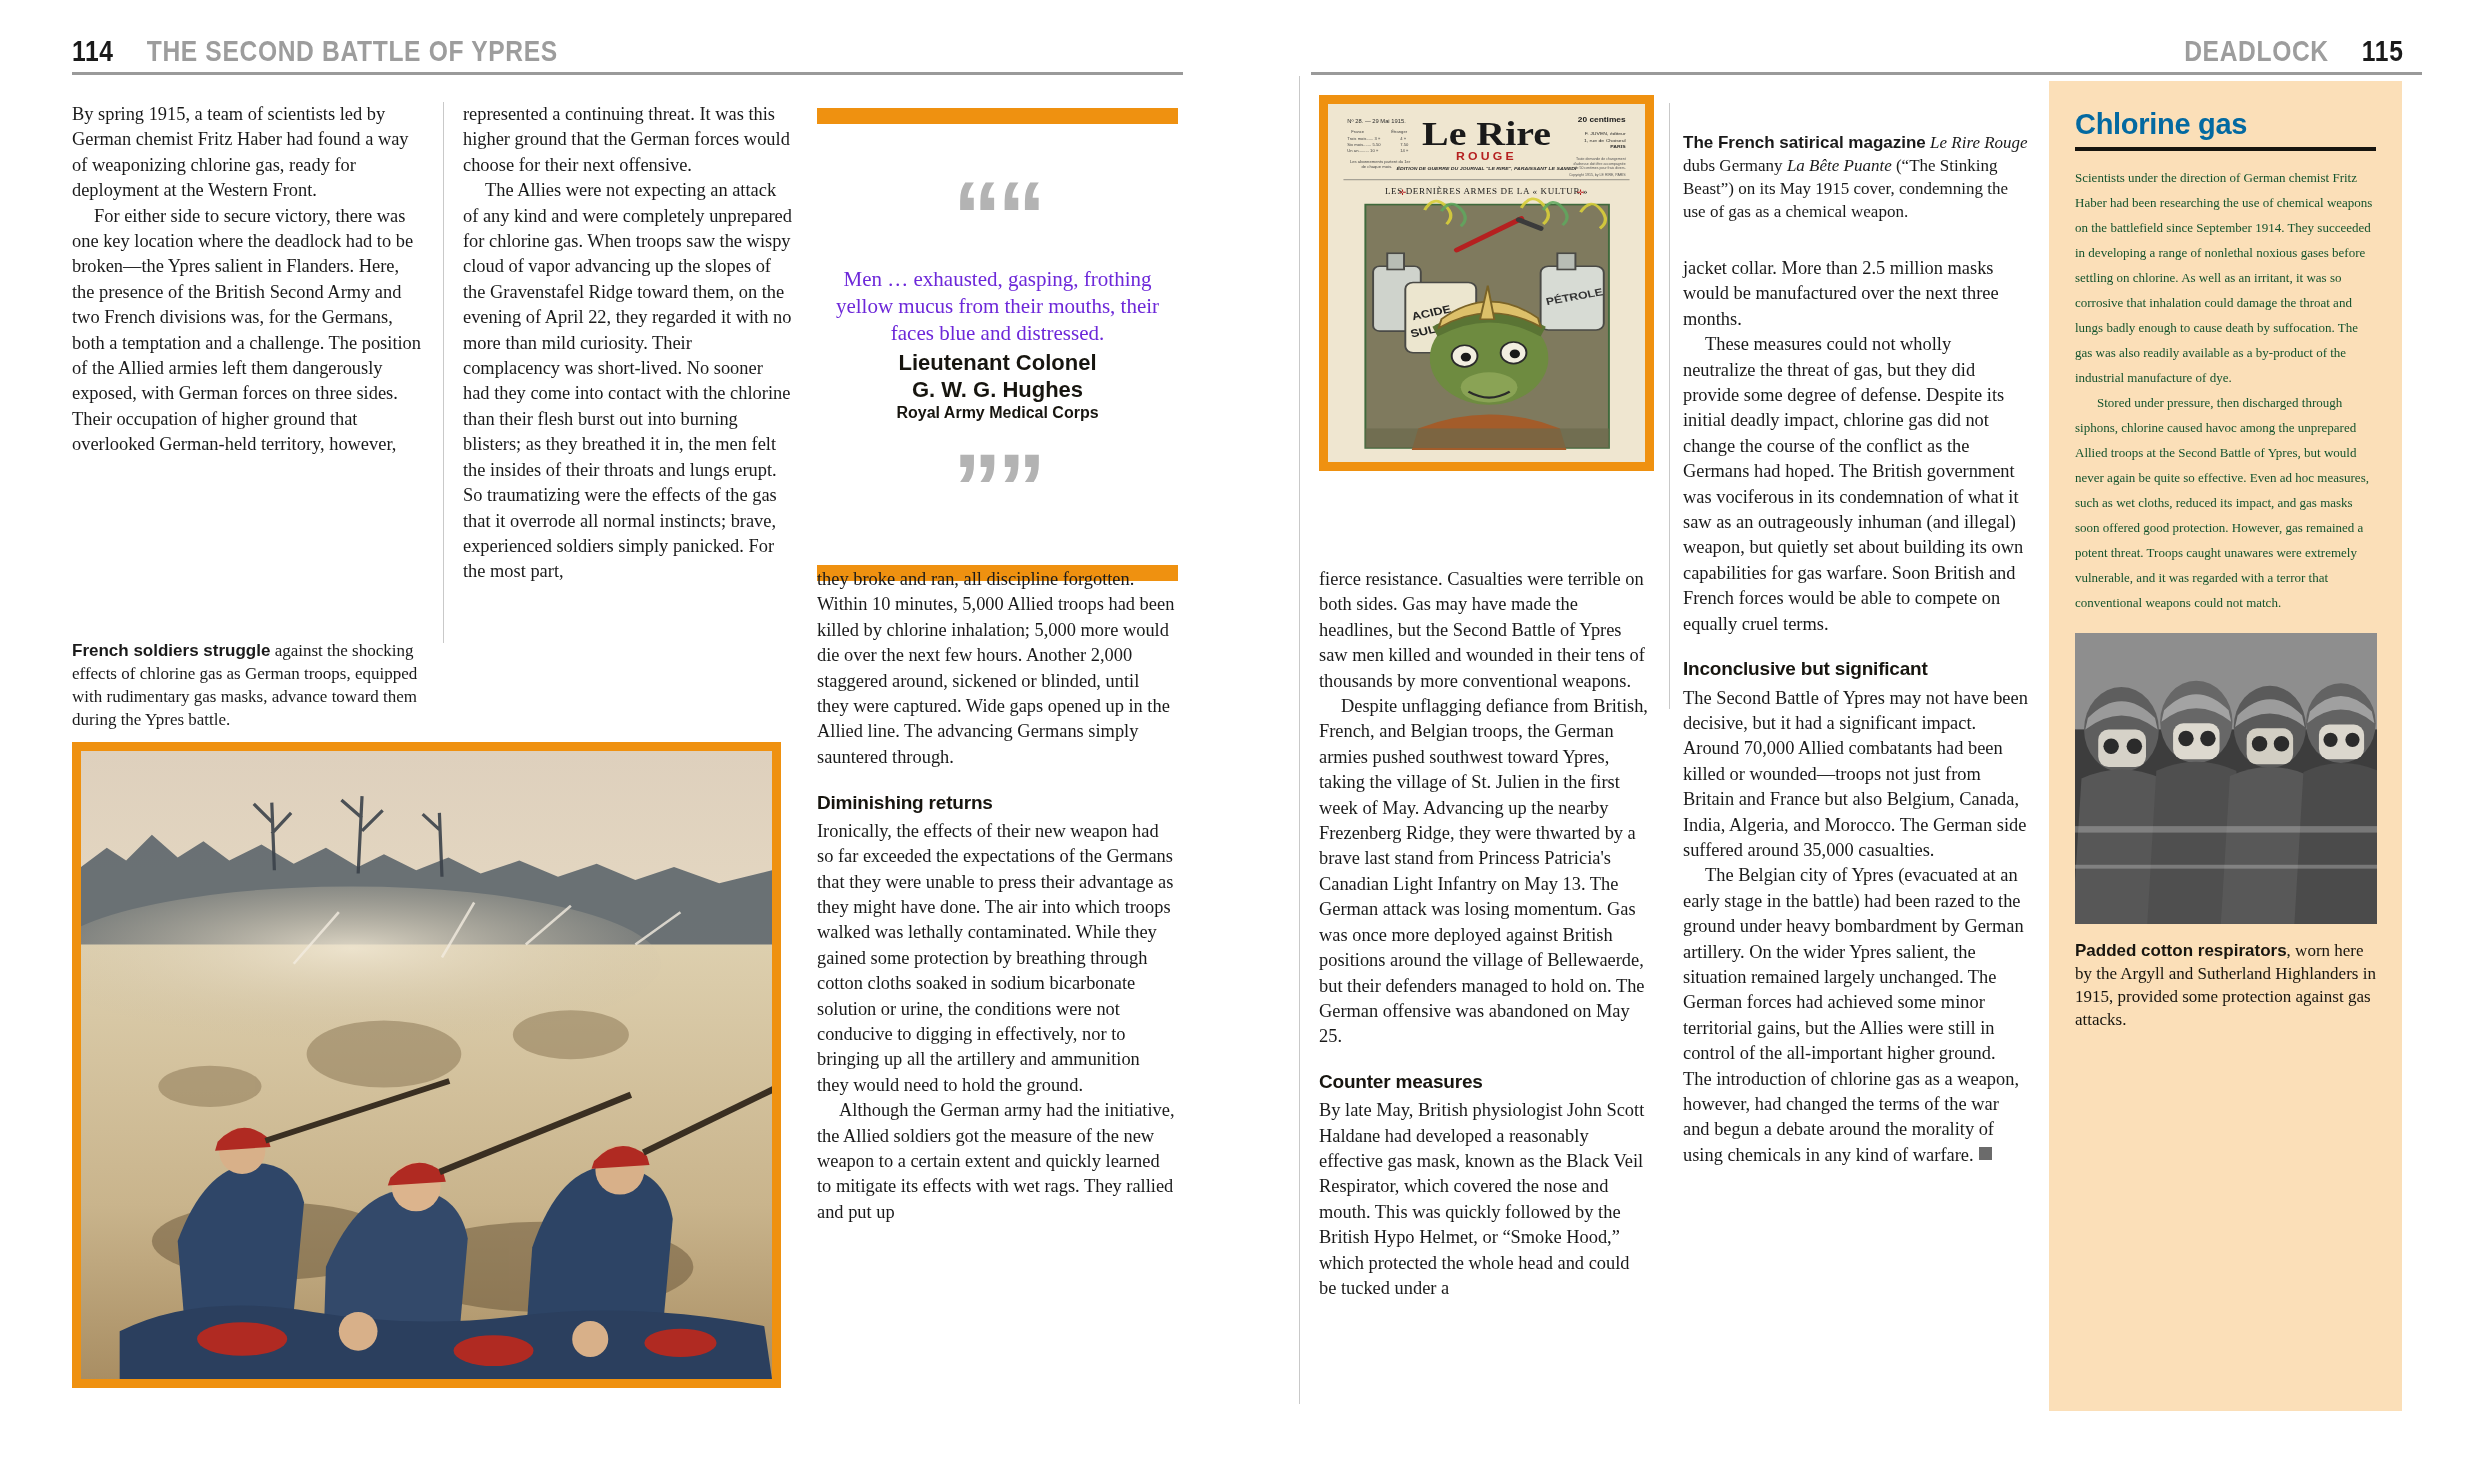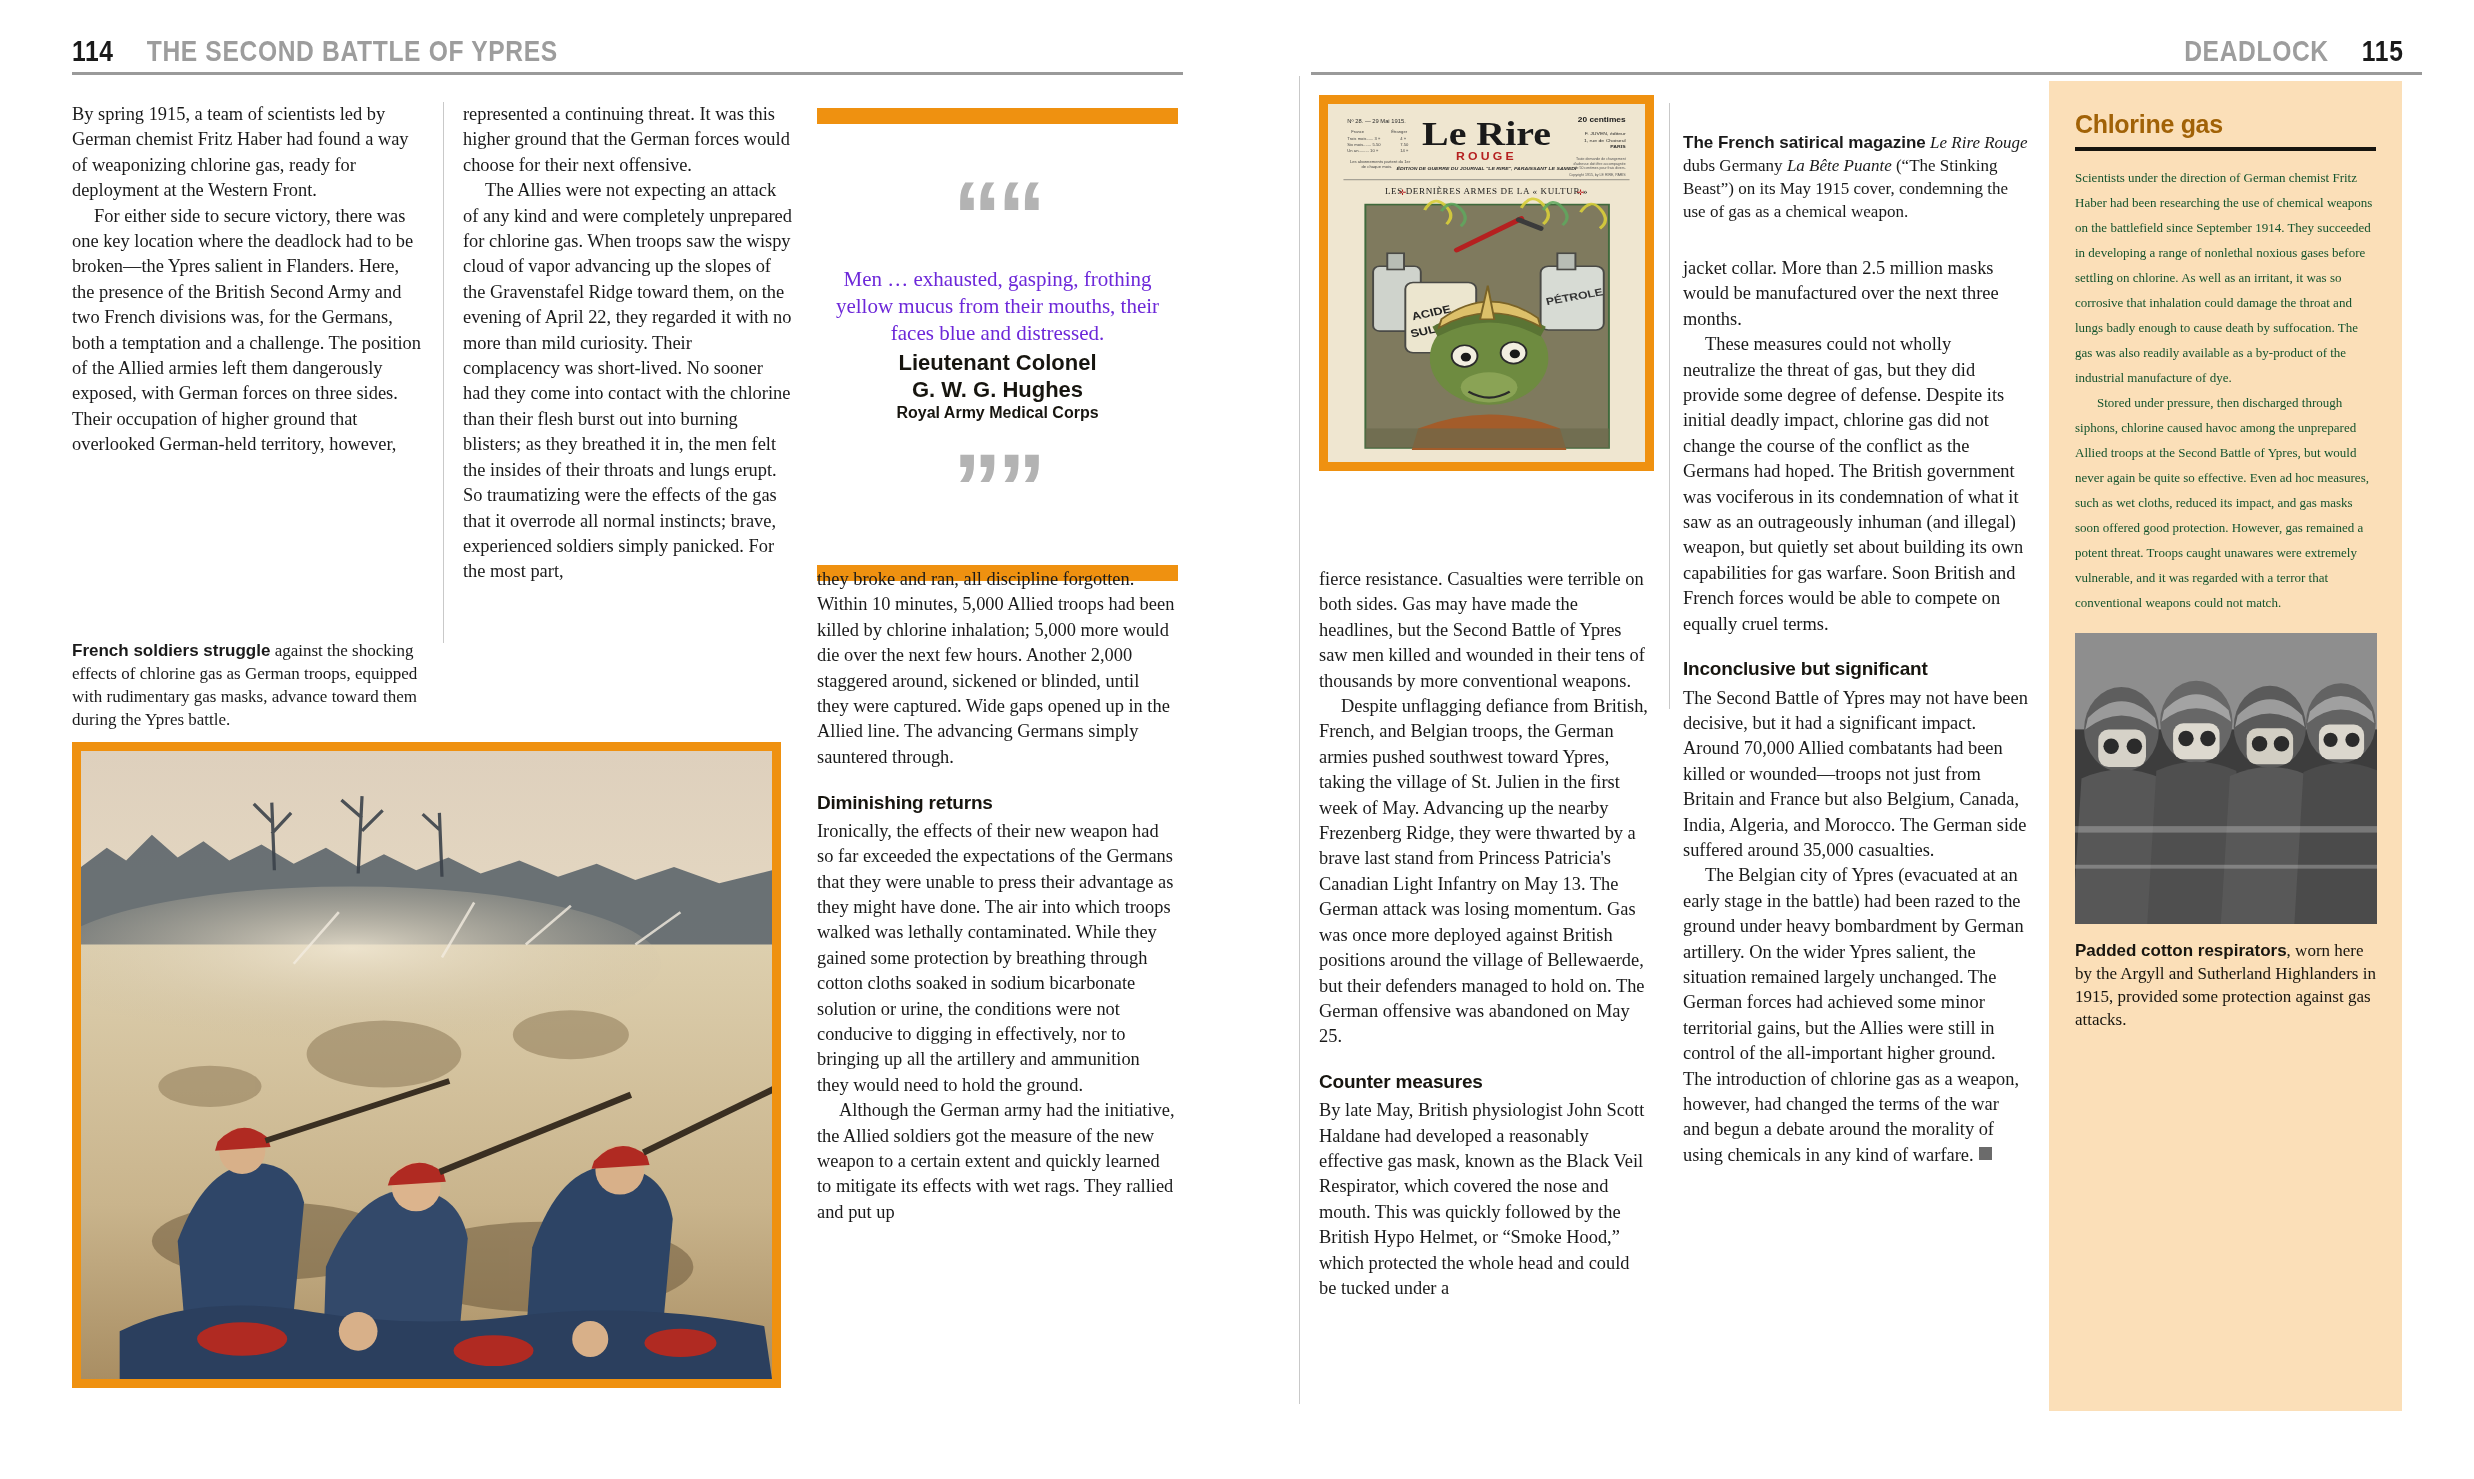--- a/index.html
+++ b/index.html
@@ -98,22 +98,22 @@
 
   
   .sidebar {
     position:absolute;
     background:#fbdfb8;
     padding:0;
   }
   .sb-inner { padding:28px 26px 19.3px 26px; }
   .sb-title {
     font-family:"Liberation Sans","DejaVu Sans",sans-serif;
-    font-weight:bold; font-size:25px; line-height:30px;
-    color:#a16207; letter-spacing:-0.3px;
+    font-weight:bold; font-size:29px; line-height:30px;
+    color:#0369a1; letter-spacing:-0.3px;
   }
   .sb-rule { height:4.5px; background:#17150f; margin:7.7px 0 14px 0; }
   .sb-body {
     font-size:13px; line-height:25px; color:#14532d;
   }
   .sb-body p + p { text-indent:22px; }
 
   
   .imgframe { position:absolute; background:#ef9110; }
   .imgframe.inner-pad { padding:9px; }

